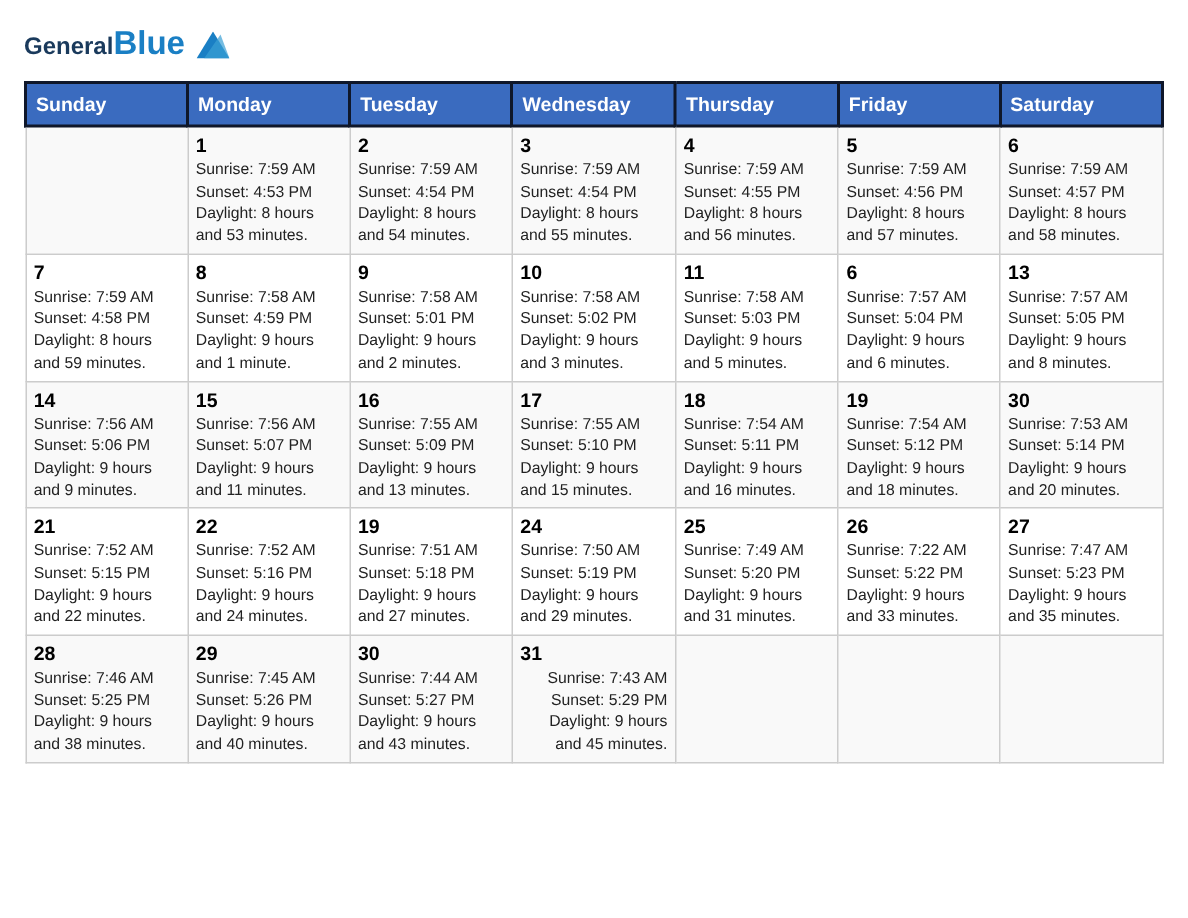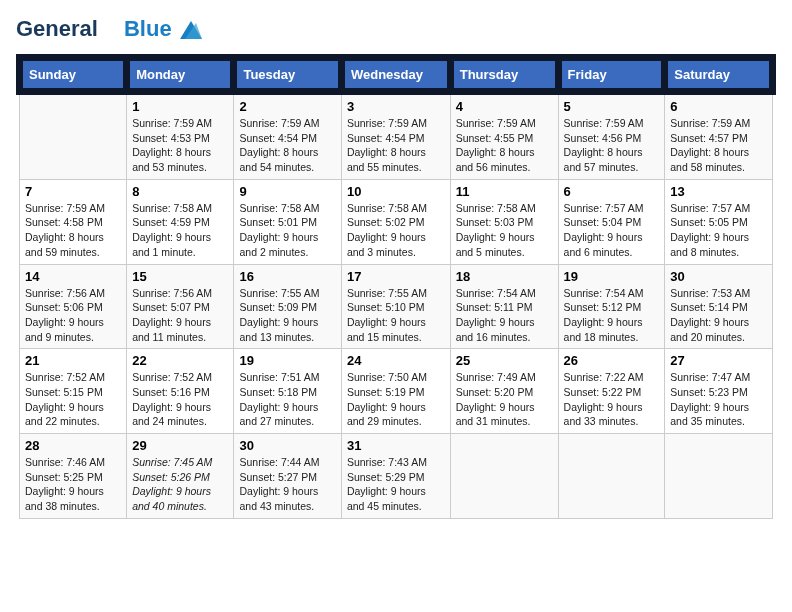--- a/index.html
+++ b/index.html
@@ -44,21 +44,21 @@
       border-collapse: collapse;
       font-size: 11px;
     }
     thead tr th {
       background-color: #3a6bbf;
       color: #fff;
       text-align: left;
       padding: 6px 6px;
       font-size: 13px;
       font-weight: bold;
-      border: 7px solid #0f172a;
+      border: 2px solid #0f172a;
     }
     tbody tr td {
       vertical-align: top;
       border: 1px solid #ccc;
       padding: 4px 5px;
       width: 110px;
       min-height: 80px;
       background: #fff;
     }
     tbody tr:nth-child(odd) td {
@@ -78,21 +78,21 @@
     .empty-cell { background: #fff !important; }
     tbody tr:nth-child(odd) .empty-cell { background: #f9f9f9 !important; }
   </style>
 </head>
 <body>
 
 <div class="header">
   <div class="logo">
     <div class="logo-text">
       <span>
-        <span style="color:#1a3a5c;font-size:22px;font-weight:bold;">General</span><span style="color:#1a7fc4;font-size:22px;font-weight:bold;padding-left:26px;">Blue</span>
+        <span style="color:#1a3a5c;font-size:16px;font-weight:bold;">General</span><span style="color:#1a7fc4;font-size:22px;font-weight:bold;">Blue</span>
         <svg width="22" height="18" viewBox="0 0 22 18" style="display:inline-block;vertical-align:middle;margin-left:2px;">
           <polygon points="0,18 11,0 22,18" fill="#1a7fc4"></polygon>
           <polygon points="5,18 16,2 22,18" fill="#3a9fd4" opacity="0.7"></polygon>
         </svg>
       </span>
     </div>
   </div>
   <div class="title-block">
     <div class="month-title"></div>
     <div class="location"></div>
@@ -313,35 +313,35 @@
       <tr>
         <td>
           <span class="day-number">28</span>
           <div class="day-info" style="white-space: pre-line;">Sunrise: 7:46 AM
 Sunset: 5:25 PM
 Daylight: 9 hours
 and 38 minutes.</div>
         </td>
         <td>
           <span class="day-number">29</span>
-          <div class="day-info" style="white-space: pre-line; font-style: italic;">Sunrise: 7:45 AM
+          <div class="day-info" style="white-space: pre-line;">Sunrise: 7:45 AM
 Sunset: 5:26 PM
 Daylight: 9 hours
 and 40 minutes.</div>
         </td>
         <td>
           <span class="day-number">30</span>
           <div class="day-info" style="white-space: pre-line;">Sunrise: 7:44 AM
 Sunset: 5:27 PM
 Daylight: 9 hours
 and 43 minutes.</div>
         </td>
         <td>
           <span class="day-number">31</span>
-          <div class="day-info" style="white-space: pre-line;">Sunrise: 7:43 AM
+          <div class="day-info" style="white-space: pre-line; text-align: right;">Sunrise: 7:43 AM
 Sunset: 5:29 PM
 Daylight: 9 hours
 and 45 minutes.</div>
         </td>
         <td class="empty-cell"></td>
         <td class="empty-cell"></td>
         <td class="empty-cell"></td>
       </tr>
     </tbody>
 </table>

